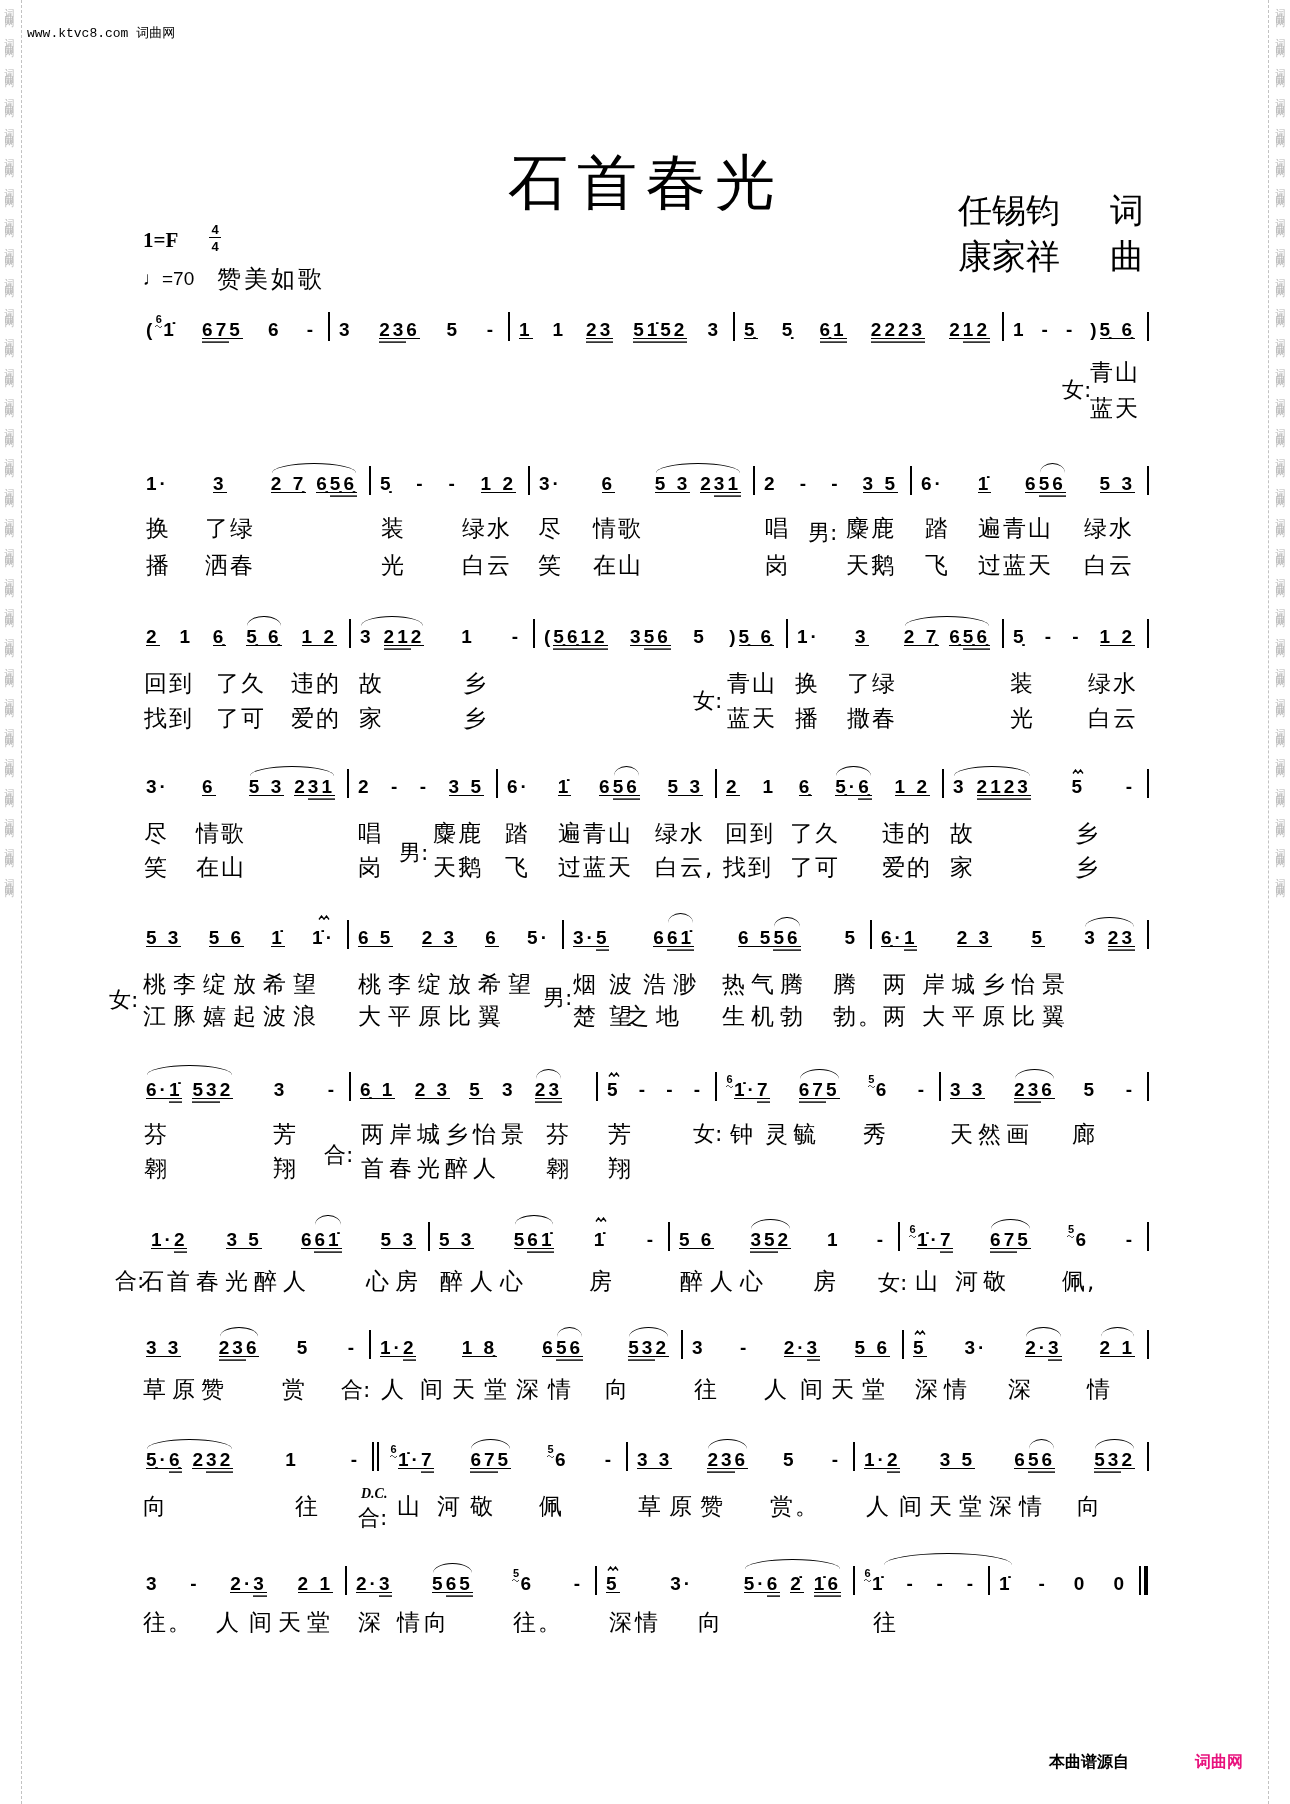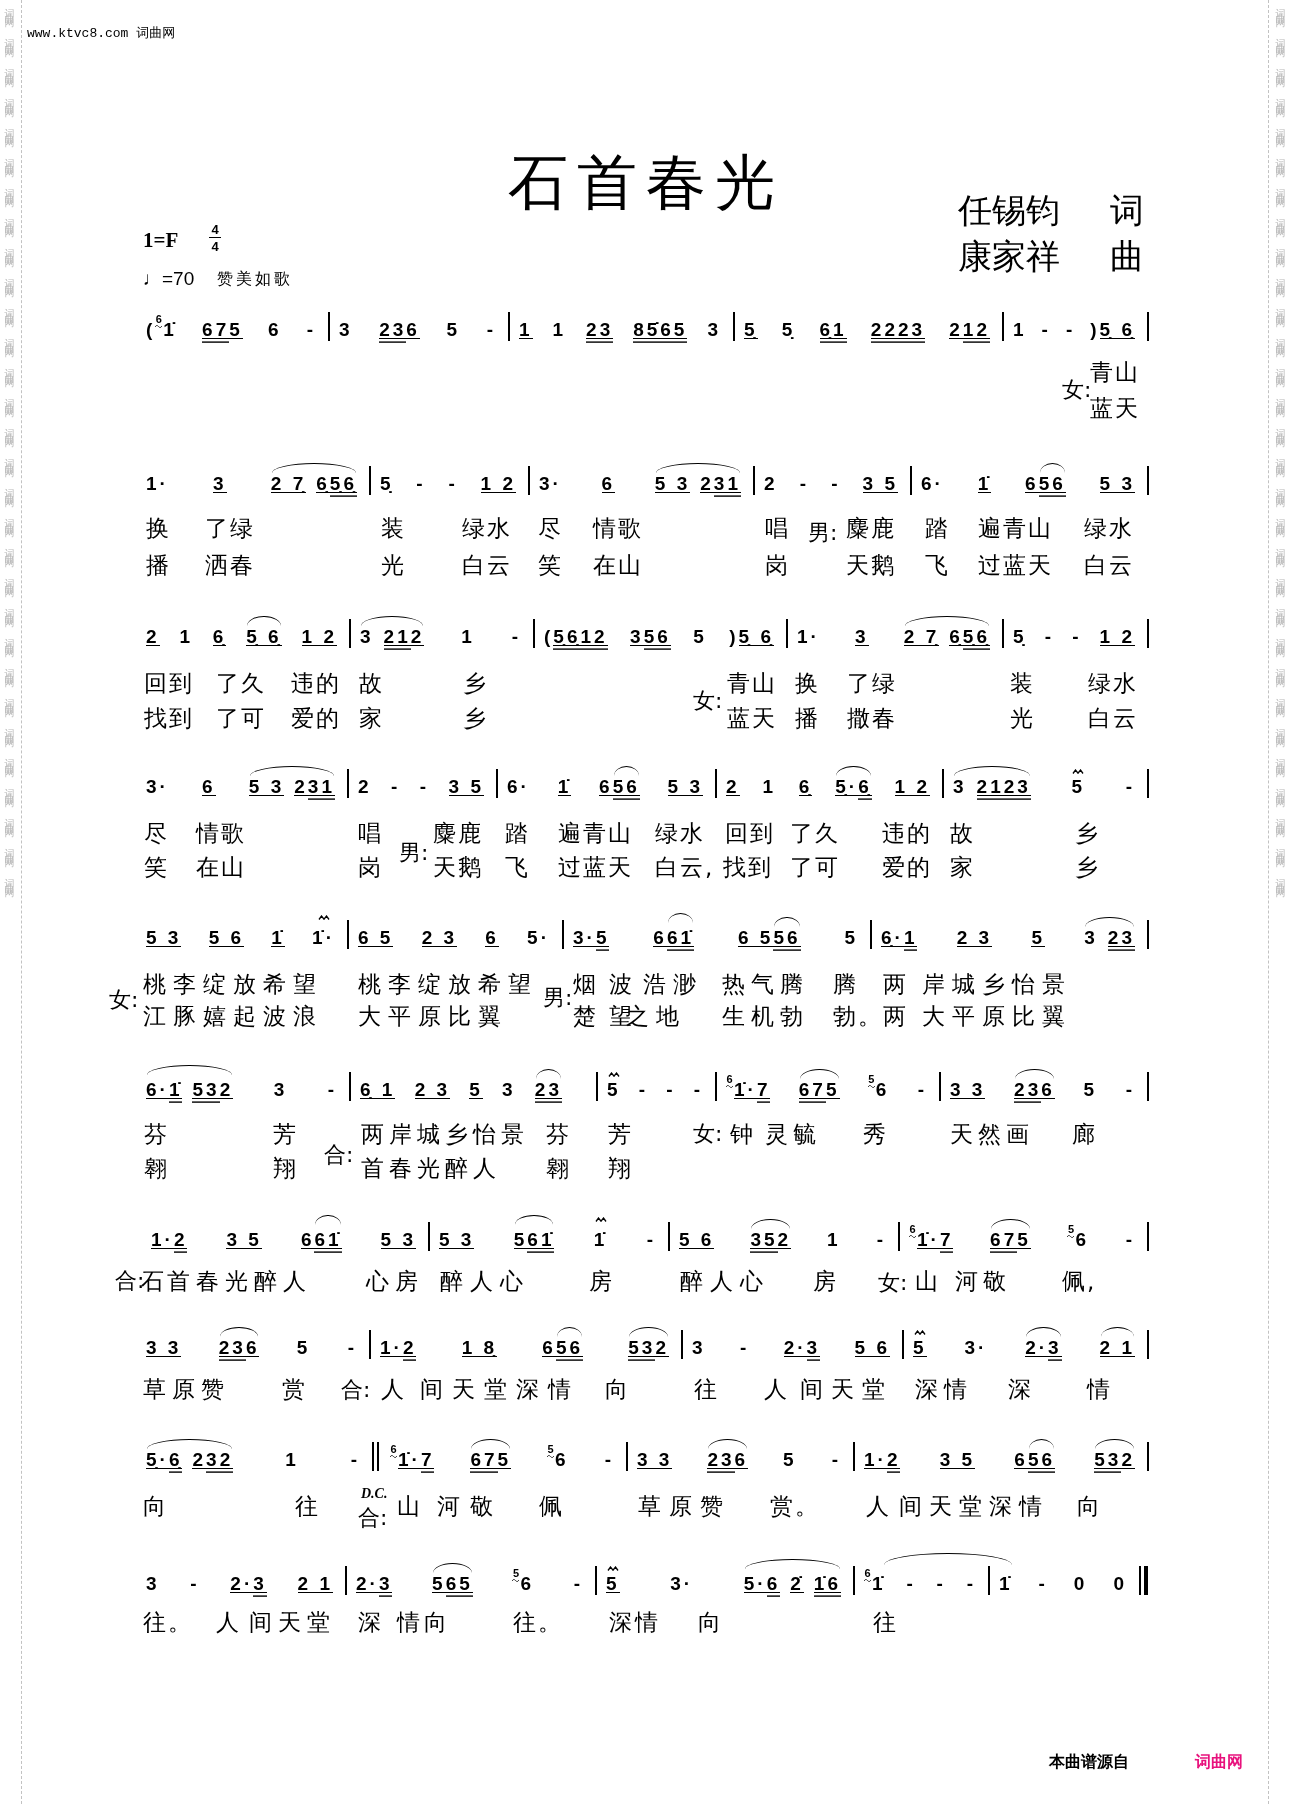--- a/index.html
+++ b/index.html
@@ -8,21 +8,21 @@
 .abs{position:absolute}
 .dl{position:absolute;top:0;width:0;height:1804px;border-left:1px dashed #c2c2c2}
 .wm{position:absolute;top:0;writing-mode:vertical-rl;text-orientation:upright;font-size:10px;line-height:12px;letter-spacing:5px;color:#b9b9b9;white-space:nowrap;font-family:"DejaVu Sans",sans-serif}
 .site{left:27px;top:26px;font-family:"Liberation Mono",monospace;font-size:13px;line-height:15px}
 .title{left:508px;top:146px;font-size:60px;line-height:72px;letter-spacing:9px;font-family:"DejaVu Sans",sans-serif}
 .credit{font-family:"DejaVu Serif",serif;font-size:34px;line-height:40px}
 .key{left:143px;top:227px;font-family:"Liberation Serif",serif;font-weight:bold;font-size:21px;line-height:26px}
 .ts{left:209px;top:223px;display:flex;flex-direction:column;align-items:center;font-family:"Liberation Sans",sans-serif;font-weight:bold;font-size:13px;line-height:13px}
 .ts .tl{width:12px;border-top:1.5px solid #000;margin:1px 0 2px}
 .tempo{left:143px;top:267px;font-family:"Liberation Sans",sans-serif;font-size:19px;line-height:24px}
-.expr{left:217px;top:267px;font-size:16px;line-height:24px;letter-spacing:3px}
+.expr{left:217px;top:267px;font-size:24px;line-height:24px;letter-spacing:3px}
 .m{position:absolute;height:19px;display:flex;justify-content:space-between;align-items:flex-start;padding:0 12px 0 11px}
 .m.f{padding-left:0}
 .g{display:inline-flex;align-items:flex-start;position:relative}
 .sl{display:inline-flex;align-items:flex-start;gap:10px;position:relative}
 .arc{position:relative}
 .arc::before{content:"";position:absolute;left:1px;right:1px;top:-11px;height:9px;border-top:1.4px solid #000;border-radius:50%/100% 100% 0 0}
 .arc.hi::before{top:-15px}
 .s{display:inline-block;font-family:"Liberation Sans",sans-serif;font-weight:bold;font-size:19px;line-height:19px;height:19px;letter-spacing:3px;white-space:pre}
 .u1{border-bottom:1.4px solid #000}
 .u2{border-bottom:1.4px solid #000;box-shadow:0 2.4px 0 #fff,0 3.8px 0 #000}
@@ -89,21 +89,21 @@
       <b class="s u2">23</b>
       <b class="s u1">6</b>
     </span>
   <b class="s">5</b>
   <b class="s">-</b>
 </div>
 <div class="m" style="left:508px;top:320px;width:225px">
   <b class="s u1">1</b>
   <b class="s">1</b>
   <b class="s u2">23</b>
-  <b class="s u2">85̇65</b>
+  <b class="s u2">51̇52</b>
   <b class="s">3</b>
 </div>
 <div class="m" style="left:733px;top:320px;width:269px">
   <b class="s u1">5̣</b>
   <b class="s">5̣</b>
   <b class="s u2">6̣1</b>
   <b class="s u2">2223</b>
   <span class="g">
       <b class="s u1">2</b>
       <b class="s u2">12</b>

